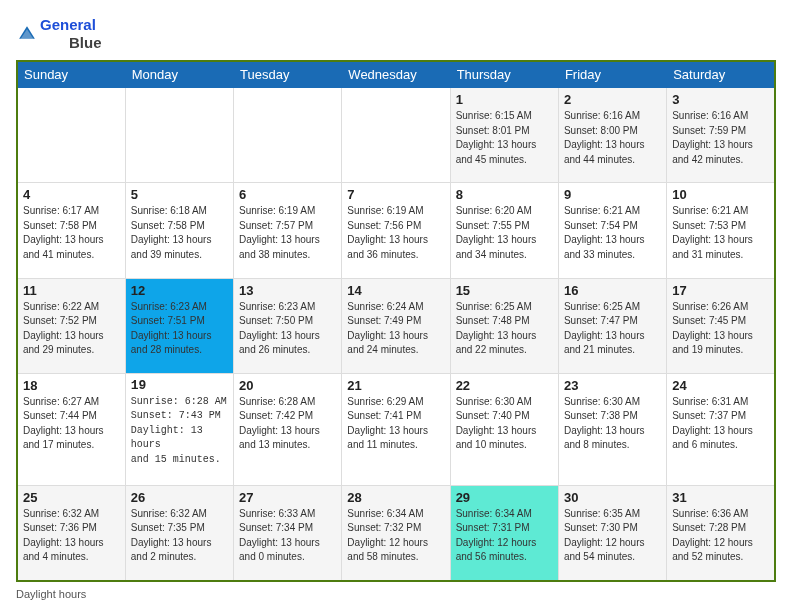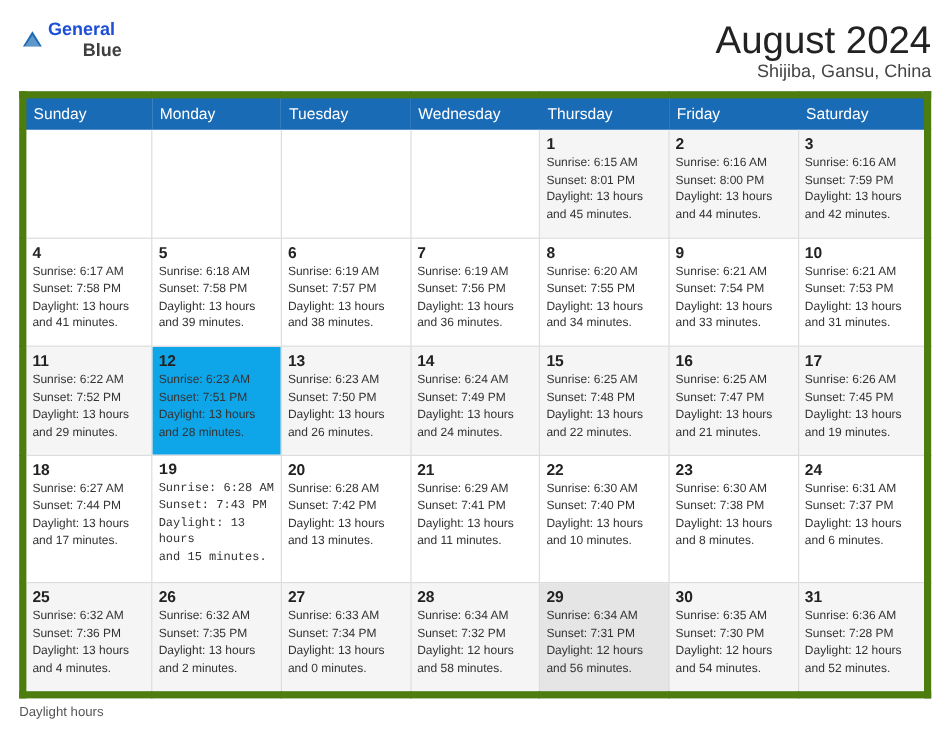--- a/index.html
+++ b/index.html
@@ -47,21 +47,21 @@
       font-weight: 300;
       color: #222;
       line-height: 1.1;
     }
     .subtitle {
       font-size: 15px;
       color: #444;
     }
     .calendar {
       flex: 1;
-      border: 6px solid #4d7c0f;
+      border: 2px solid #4d7c0f;
       border-collapse: collapse;
       width: 100%;
       table-layout: fixed;
     }
     .calendar th {
       background: #1a6bb5;
       color: #fff;
       text-align: left;
       padding: 5px 6px;
       font-size: 13px;
@@ -112,24 +112,20 @@
     <div class="logo">
       <svg class="logo-icon" viewBox="0 0 28 28" xmlns="http://www.w3.org/2000/svg">
         <polygon points="14,4 24,20 4,20" fill="#1a6bb5"></polygon>
         <polygon points="14,8 22,20 6,20" fill="#fff" opacity="0.3"></polygon>
       </svg>
       <div class="logo-text">
         <span class="logo-general">General</span><br>
         <span class="logo-blue">Blue</span>
       </div>
     </div>
-    <div class="title-block">
-      <div class="main-title">August 2024</div>
-      <div class="subtitle">Shijiba, Gansu, China</div>
-    </div>
   </div>
 
   <table class="calendar">
     <thead>
       <tr>
       <th>Sunday</th>
           <th>Monday</th>
           <th>Tuesday</th>
           <th>Wednesday</th>
           <th>Thursday</th>
@@ -340,21 +336,21 @@
 Daylight: 13 hours
 and 0 minutes.</div>
           </td>
           <td style="background: rgb(245, 245, 245);">
             <span class="day-num">28</span>
             <div class="day-info" style="white-space: pre-line;">Sunrise: 6:34 AM
 Sunset: 7:32 PM
 Daylight: 12 hours
 and 58 minutes.</div>
           </td>
-          <td style="background: #e5e5e5;">
+          <td style="background: #5eead4;">
             <span class="day-num">29</span>
             <div class="day-info" style="white-space: pre-line;">Sunrise: 6:34 AM
 Sunset: 7:31 PM
 Daylight: 12 hours
 and 56 minutes.</div>
           </td>
           <td style="background: rgb(245, 245, 245);">
             <span class="day-num">30</span>
             <div class="day-info" style="white-space: pre-line;">Sunrise: 6:35 AM
 Sunset: 7:30 PM

